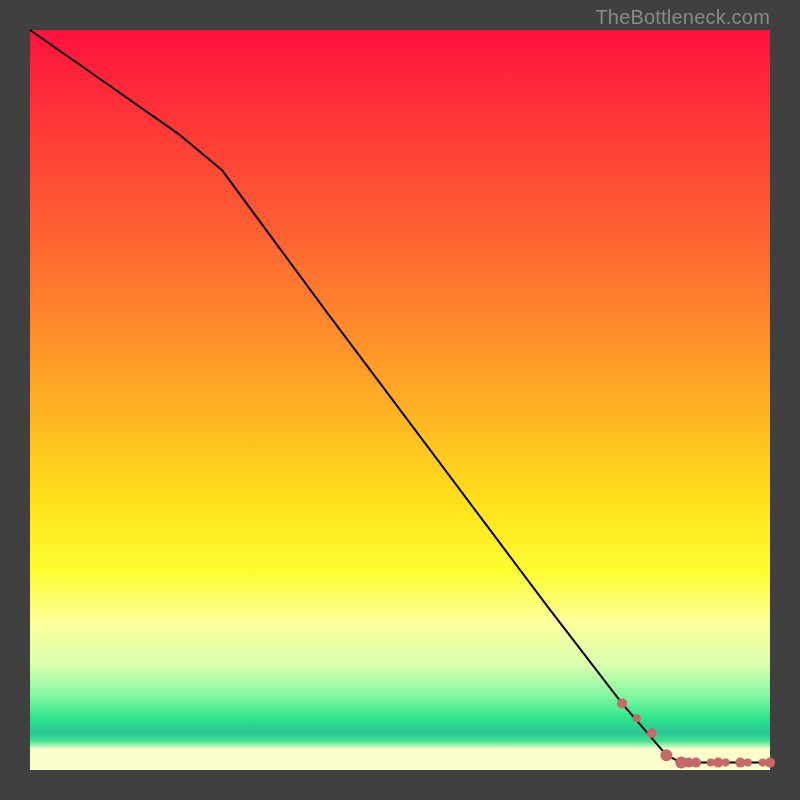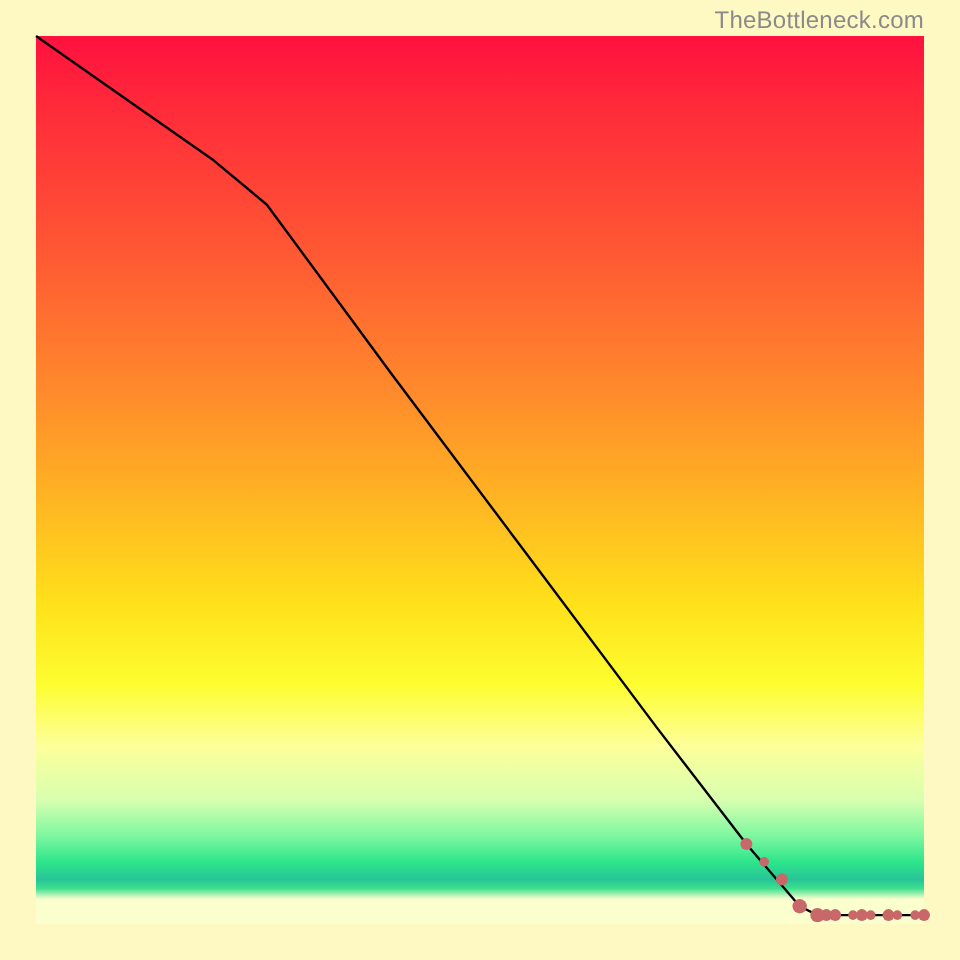--- a/index.html
+++ b/index.html
@@ -8,21 +8,21 @@
     width: 800px;
     height: 800px;
     overflow: hidden;
     background: #000;
     font-family: Arial, Helvetica, sans-serif;
   }
   .frame {
     position: relative;
     width: 800px;
     height: 800px;
-    background: #fef9c3;
+    background: #404040;
   }
   .plot-area {
     position: absolute;
     left: 30px;
     top: 30px;
     width: 740px;
     height: 740px;
     
     background: linear-gradient(
       to bottom,

